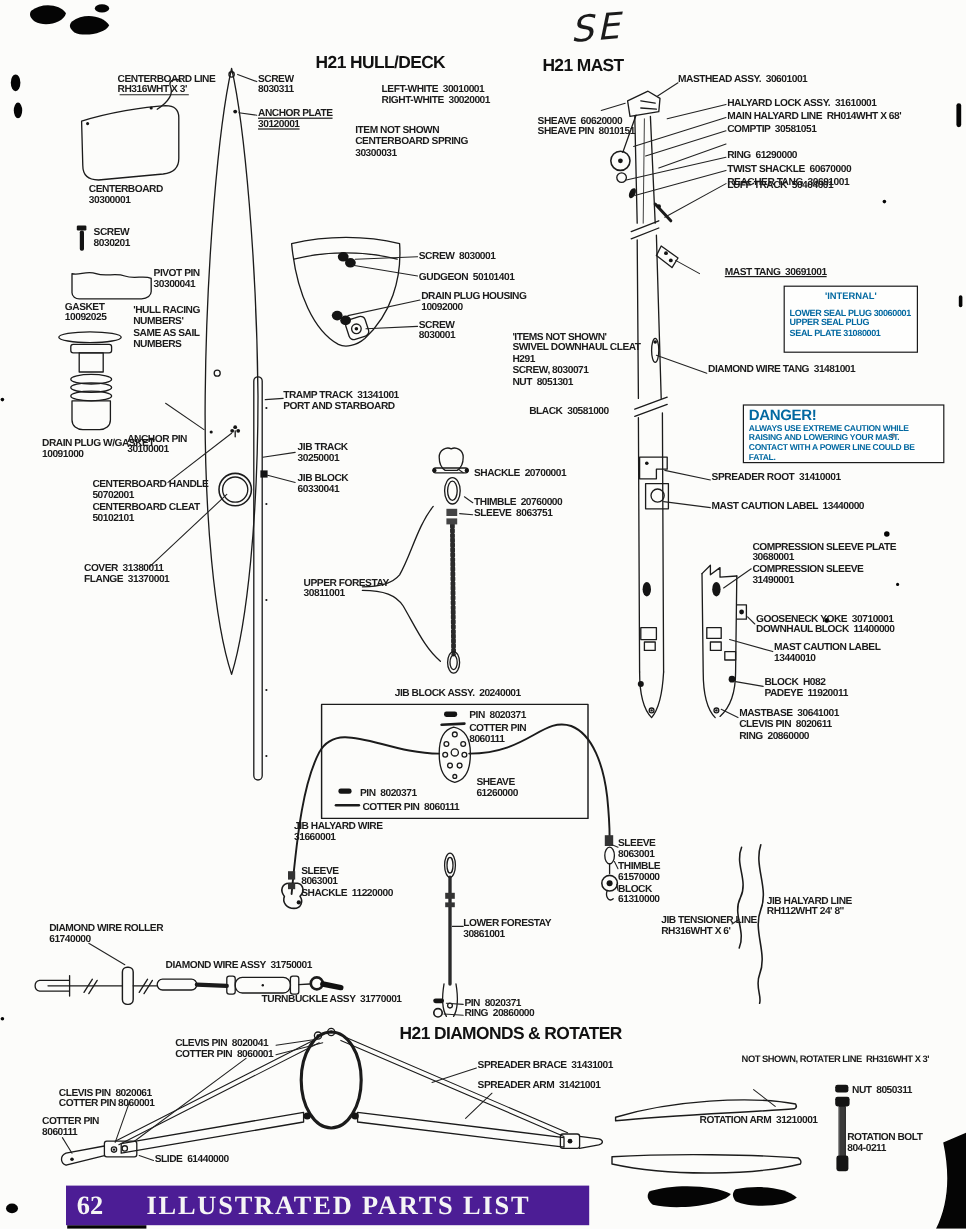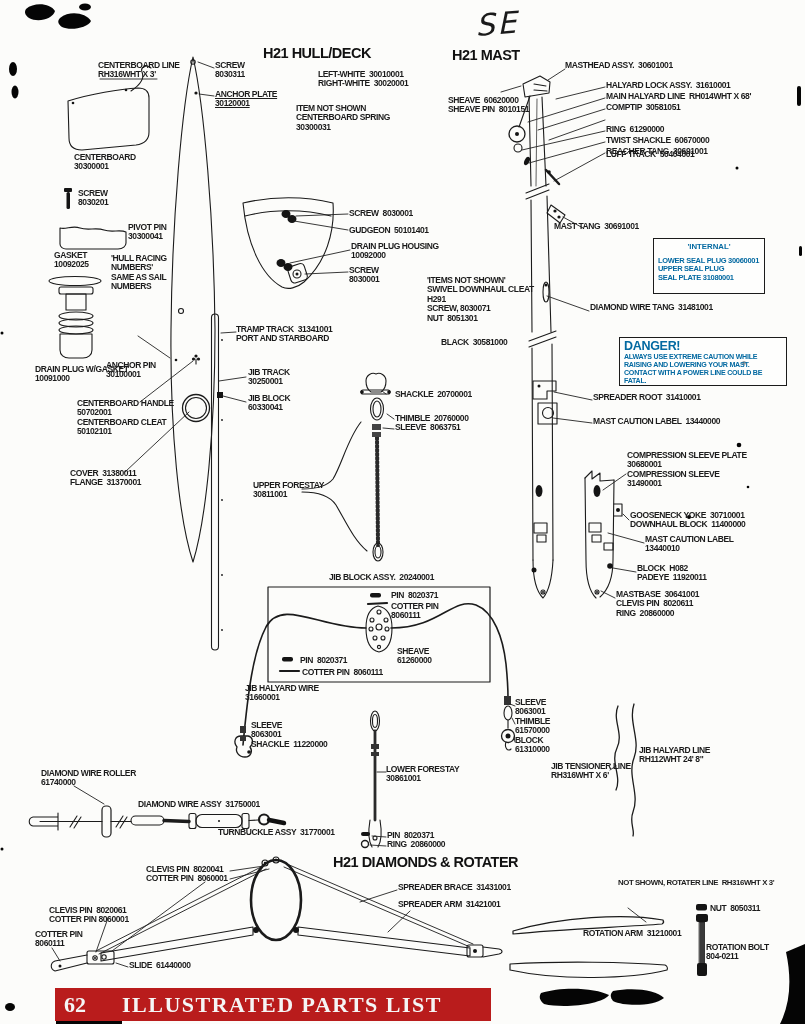--- a/index.html
+++ b/index.html
@@ -14,21 +14,21 @@
   .handwriting{position:absolute;left:478px;top:6px;font-size:30px;font-style:italic;
        font-family:"DejaVu Sans",sans-serif;color:#1a1a1a;transform:rotate(-5deg) skewX(-6deg);
        letter-spacing:3px;font-weight:400;}
   .box{position:absolute;border:1.5px solid #1b1b1b;color:#0369a1;font-weight:700;background:rgba(255,255,255,.6);}
   #internal-box{left:653px;top:238px;width:102px;height:51px;padding:3px 4px 0 4px;}
   #internal-box .box-title{font-size:7.8px;text-align:center;margin-bottom:6px;}
   #internal-box .box-line{font-size:7.5px;line-height:8.4px;letter-spacing:-0.3px;}
   #danger-box{left:619px;top:337px;width:158px;height:45px;padding:2px 4px 0 4px;}
   #danger-box .box-title{font-size:12.5px;line-height:13px;letter-spacing:-0.3px;}
   #danger-box .box-line{font-size:7.1px;line-height:8px;letter-spacing:-0.25px;}
-  .footer{position:absolute;left:55px;top:988px;width:436px;height:33px;background:#b91c1c;
+  .footer{position:absolute;left:55px;top:988px;width:436px;height:33px;background:#4c1d95;
        color:#f5f5f5;display:flex;align-items:center;font-family:"Liberation Serif",serif;font-weight:700;}
   .footer .pagenum{font-size:22px;margin-left:9px;}
   .footer .footer-title{font-size:22px;margin-left:36px;letter-spacing:1.5px;}
 </style>
 </head>
 <body>
 
 <div class="page">
 
   <svg class="art" width="805" height="1024" viewBox="0 0 805 1024">
@@ -357,21 +357,21 @@
       <div class="lbl" style="left: 565px; top: 61px;">MASTHEAD ASSY.  30601001</div>
       <div class="lbl" style="left: 432px; top: 96px; margin-left: 16px;">SHEAVE  60620000
 SHEAVE PIN  8010151</div>
       <div class="lbl" style="left: 606px; top: 81px;">HALYARD LOCK ASSY.  31610001</div>
       <div class="lbl" style="left: 606px; top: 92px;">MAIN HALYARD LINE  RH014WHT X 68'</div>
       <div class="lbl" style="left: 606px; top: 103px;">COMPTIP  30581051</div>
       <div class="lbl" style="left: 606px; top: 114px; margin-top: 36px;">LUFF TRACK  50404001</div>
       <div class="lbl" style="left: 606px; top: 125px;">RING  61290000</div>
       <div class="lbl" style="left: 606px; top: 136px;">TWIST SHACKLE  60670000</div>
       <div class="lbl" style="left: 606px; top: 147px;">REACHER TANG  30691001</div>
-      <div class="lbl" style="left: 554px; top: 222px;">MAST TANG  30691001</div>
+      <div class="lbl" style="left: 604px; top: 222px; text-decoration: underline;">MAST TANG  30691001</div>
       <div class="lbl" style="left: 427px; top: 276px;">'ITEMS NOT SHOWN'
 SWIVEL DOWNHAUL CLEAT
 H291
 SCREW, 8030071
 NUT  8051301</div>
       <div class="lbl" style="left: 590px; top: 303px;">DIAMOND WIRE TANG  31481001</div>
       <div class="lbl" style="left: 441px; top: 338px;">BLACK  30581000</div>
       <div class="lbl" style="left: 593px; top: 393px;">SPREADER ROOT  31410001</div>
       <div class="lbl" style="left: 593px; top: 417px;">MAST CAUTION LABEL  13440000</div>
       <div class="lbl" style="left: 627px; top: 451px;">COMPRESSION SLEEVE PLATE

